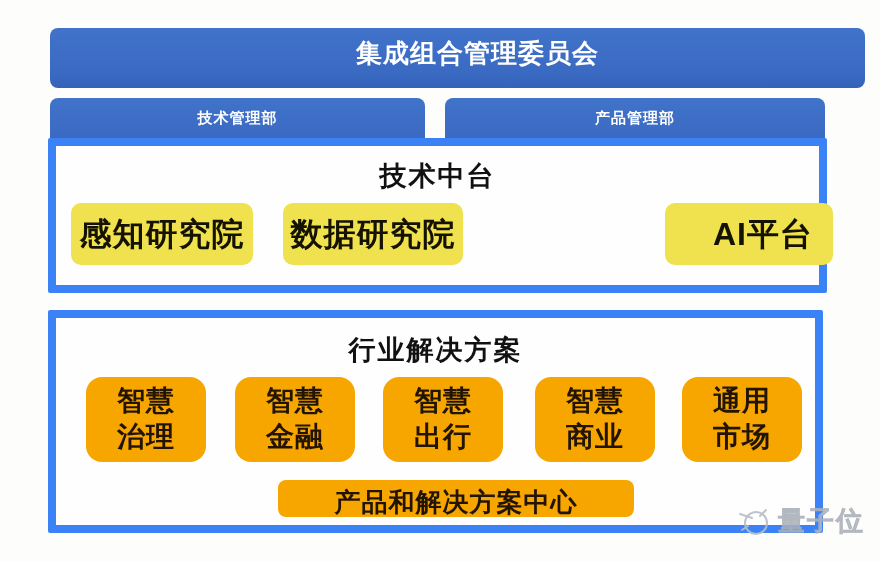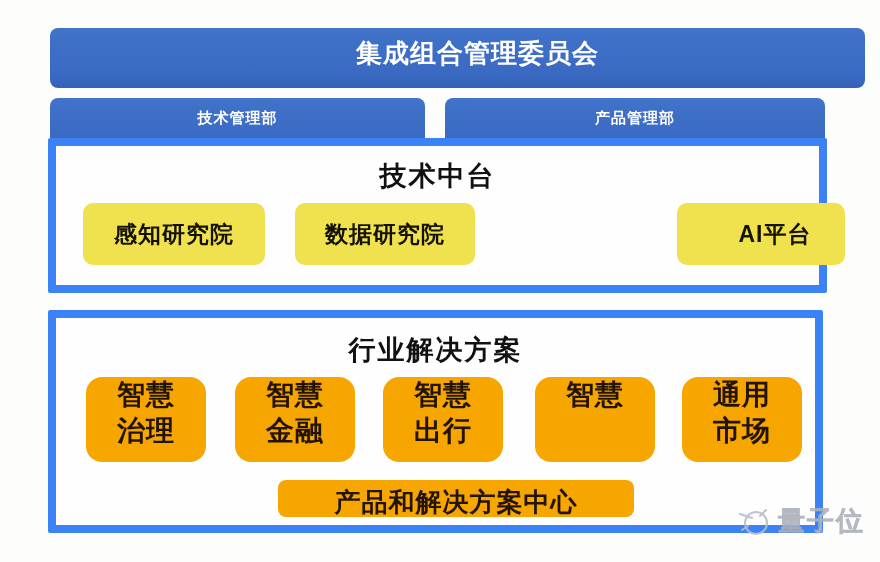--- a/index.html
+++ b/index.html
@@ -54,42 +54,42 @@
   }
   .tech-box .section-title{top:12px;}
   .solutions-box .section-title{top:14px;}
   
   .unit-yellow{
     position:absolute;
     top:57px;height:62px;
     background:#f0e14e;
     border-radius:10px;
     color:#151200;
-    font-size:23px;
+    font-size:32px;
     font-weight:bold;
     text-align:center;
     line-height:62px;
     letter-spacing:1px;
-    margin-left:12px;
   }
   .unit-yellow.u0{left:15px;width:182px;}
   .unit-yellow.u1{left:227px;width:180px;}
   .unit-yellow.u2{left:435px;width:144px;}
   .unit-yellow.u3{left:609px;width:140px;padding-left:28px;}
   
   .unit-orange{
     position:absolute;
     top:59px;height:85px;
     background:#f7a600;
     border-radius:16px;
     color:#221400;
     font-size:28px;
     font-weight:bold;
     text-align:center;
     letter-spacing:1px;
+    padding-top:6px;
     box-sizing:border-box;
   }
   .unit-orange span{display:block;line-height:36px;}
   .unit-orange.u0{left:30px;width:120px;}
   .unit-orange.u1{left:179px;width:120px;}
   .unit-orange.u2{left:327px;width:120px;}
   .unit-orange.u3{left:479px;width:120px;}
   .unit-orange.u4{left:626px;width:120px;}
   .center-bar{
     position:absolute;
@@ -148,20 +148,21 @@
     <div class="unit-orange u1">
       <span>智慧</span>
       <span>金融</span>
     </div>
     <div class="unit-orange u2">
       <span>智慧</span>
       <span>出行</span>
     </div>
     <div class="unit-orange u3">
       <span>智慧</span>
+      <span>商业</span>
     </div>
     <div class="unit-orange u4">
       <span>通用</span>
       <span>市场</span>
     </div>
 
     <div class="center-bar">产品和解决方案中心</div>
   </div>
 
   <div class="watermark">

